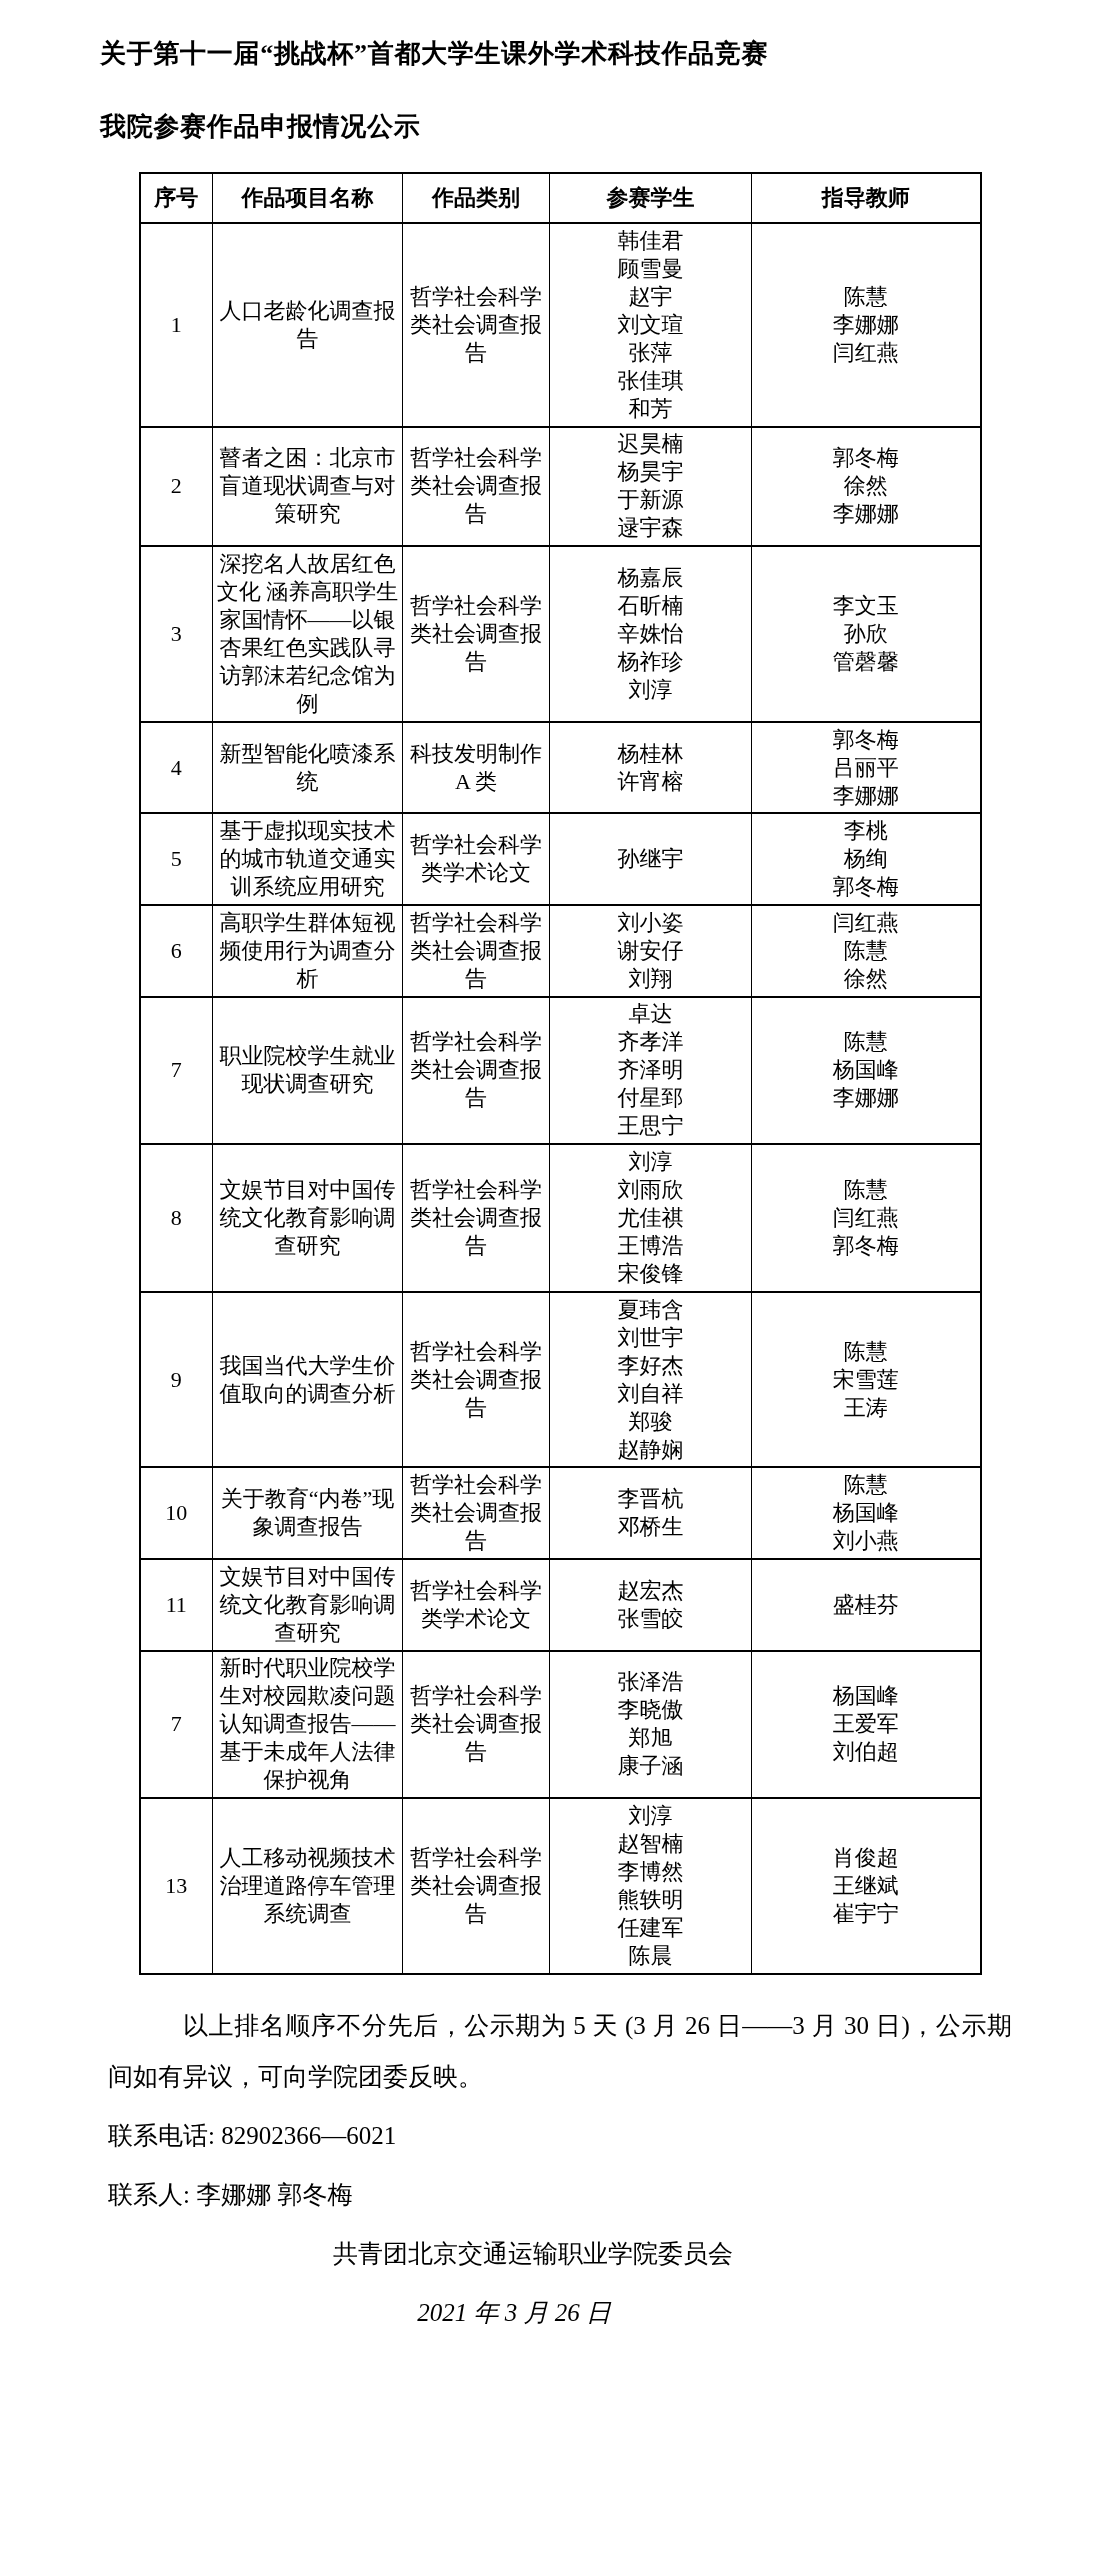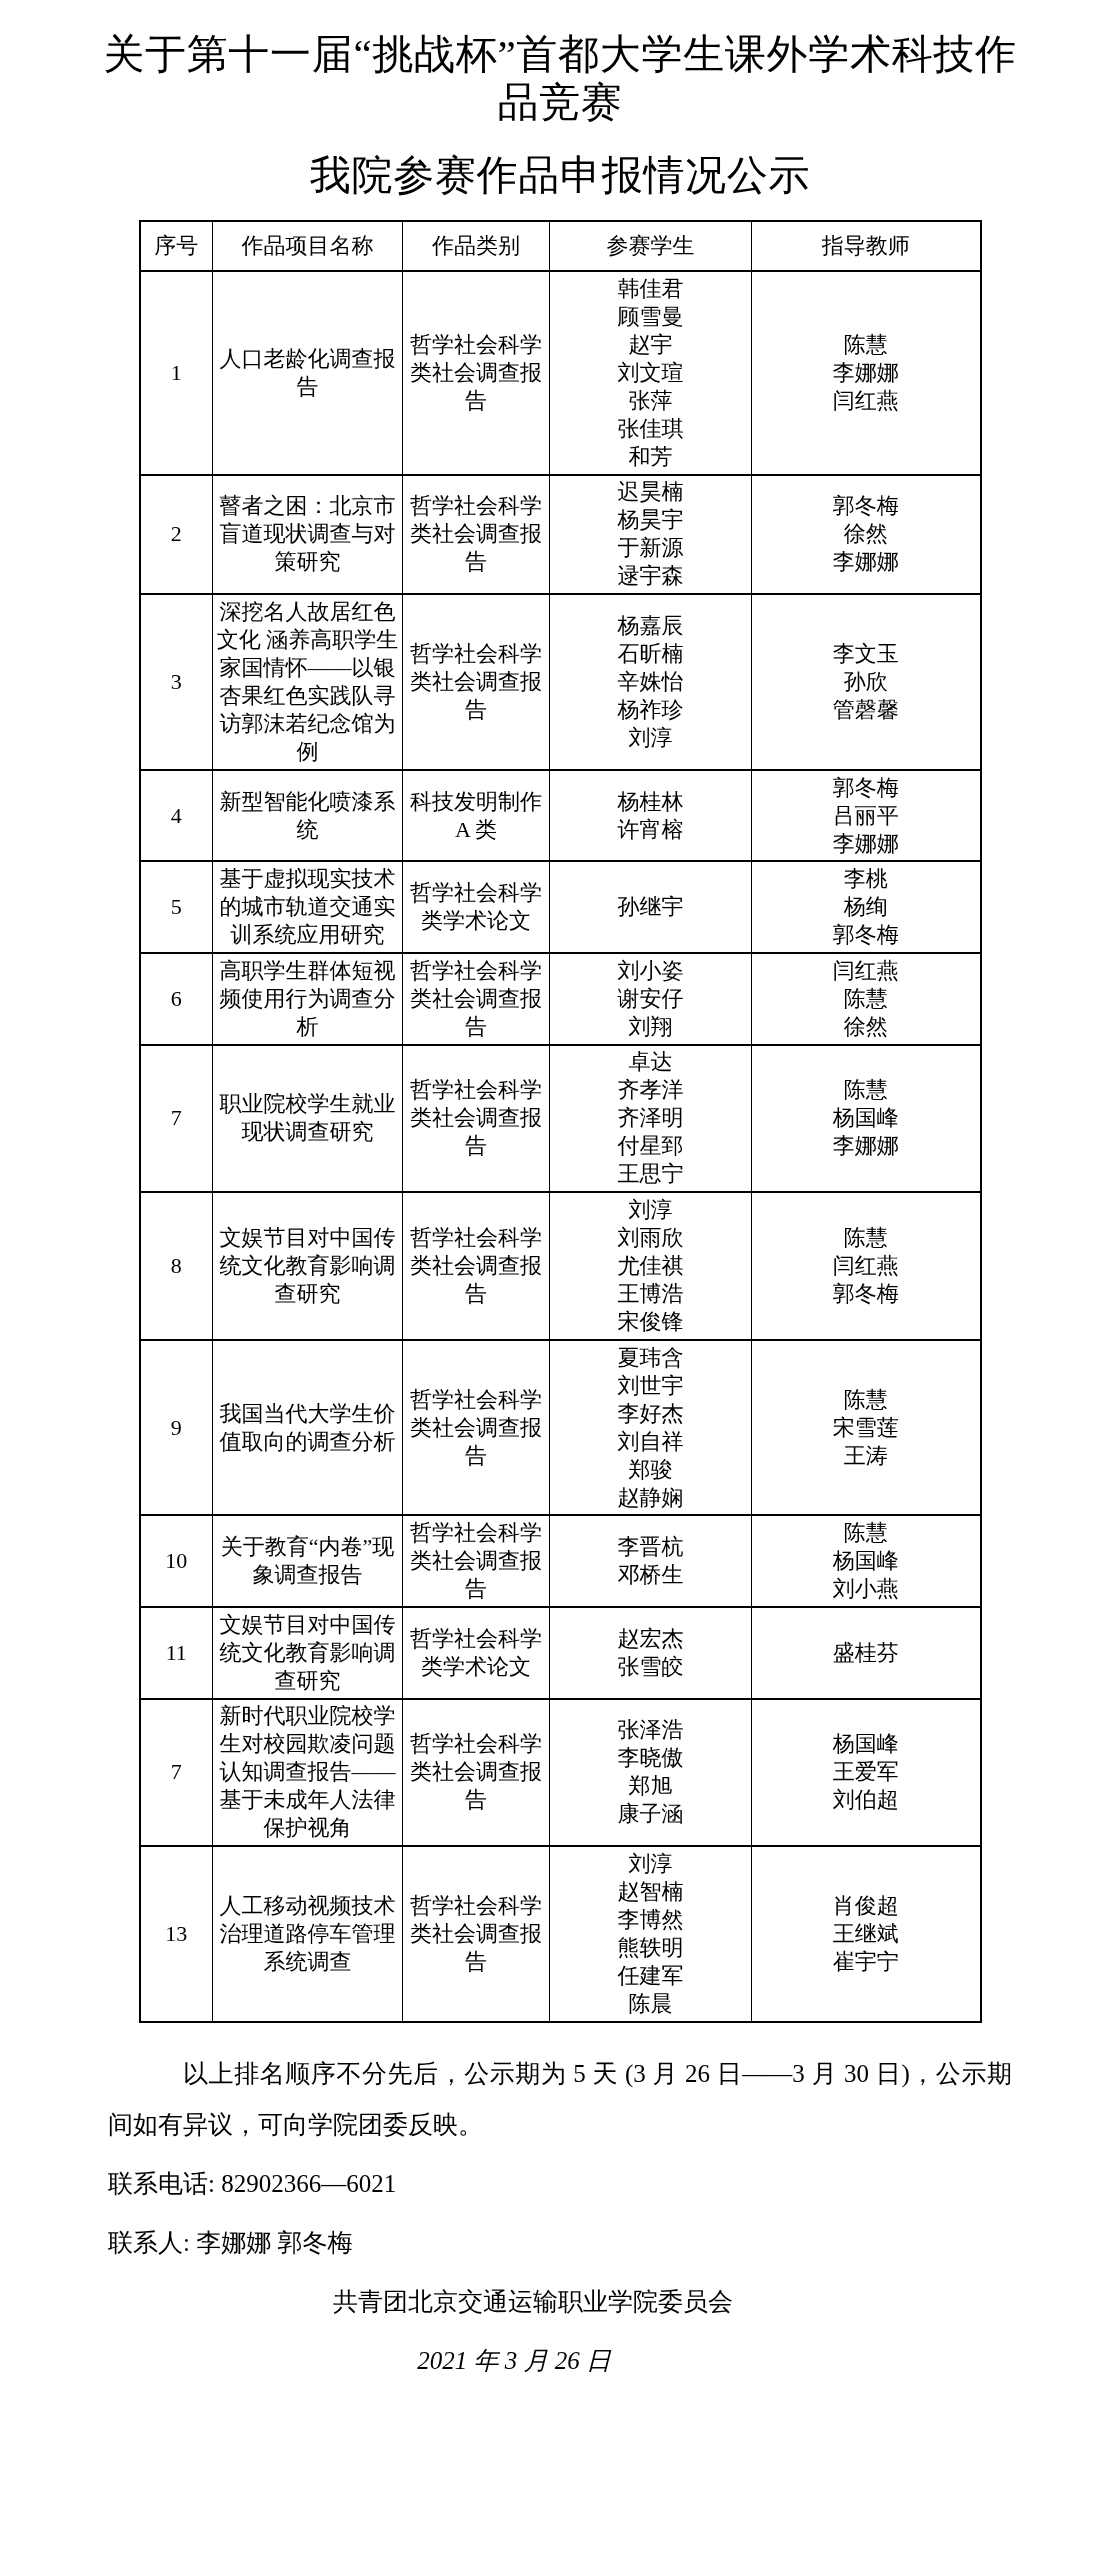--- a/index.html
+++ b/index.html
@@ -4,23 +4,22 @@
 <style>
   html, body { margin: 0; padding: 0; background: #ffffff; }
   body {
     width: 1119px;
     color: #000;
     font-family: "Liberation Serif", "DejaVu Serif", serif;
   }
   .page { padding: 30px 99px 28px 100px; }
 
   .doc-title {
-    font-size: 41px;
-    font-weight: normal;
-    text-align: center;
+    font-size: 26px;
+    font-weight: bold;
     line-height: 48px;
     margin: 0;
     letter-spacing: 0.7px;
   }
   .doc-title.second { margin-top: 25.4px; }
 
   .intro {
     font-size: 25px;
     line-height: 53px;
     text-indent: 2.5em;
@@ -38,21 +37,21 @@
   table.works th, table.works td {
     border: 1.4px solid #000;
     border-top-width: 2.8px;
     border-bottom-width: 2.8px;
     text-align: center;
     vertical-align: middle;
     font-size: 22px;
     line-height: 28px;
     padding: 2.8px 0;
   }
-  table.works th { font-weight: normal; height: 42px; }
+  table.works th { font-weight: bold; height: 42px; }
   td.c-name { padding: 4.2px 18.3px; word-break: break-all; }
   td.c-cat  { padding: 4.2px 17.6px; word-break: break-all; }
   td.c-stu div, td.c-tea div { line-height: 28px; }
 
   .footer { margin-top: 25.4px; font-size: 25px; }
   .footer p { margin: 8px; line-height: 51px; }
   .footer .note { text-indent: 3em; text-align: justify; }
   .footer .sig  { text-align: center; padding-right: 54px; }
   .footer .sig.date { padding-right: 92px; font-style: italic; }
 </style>

